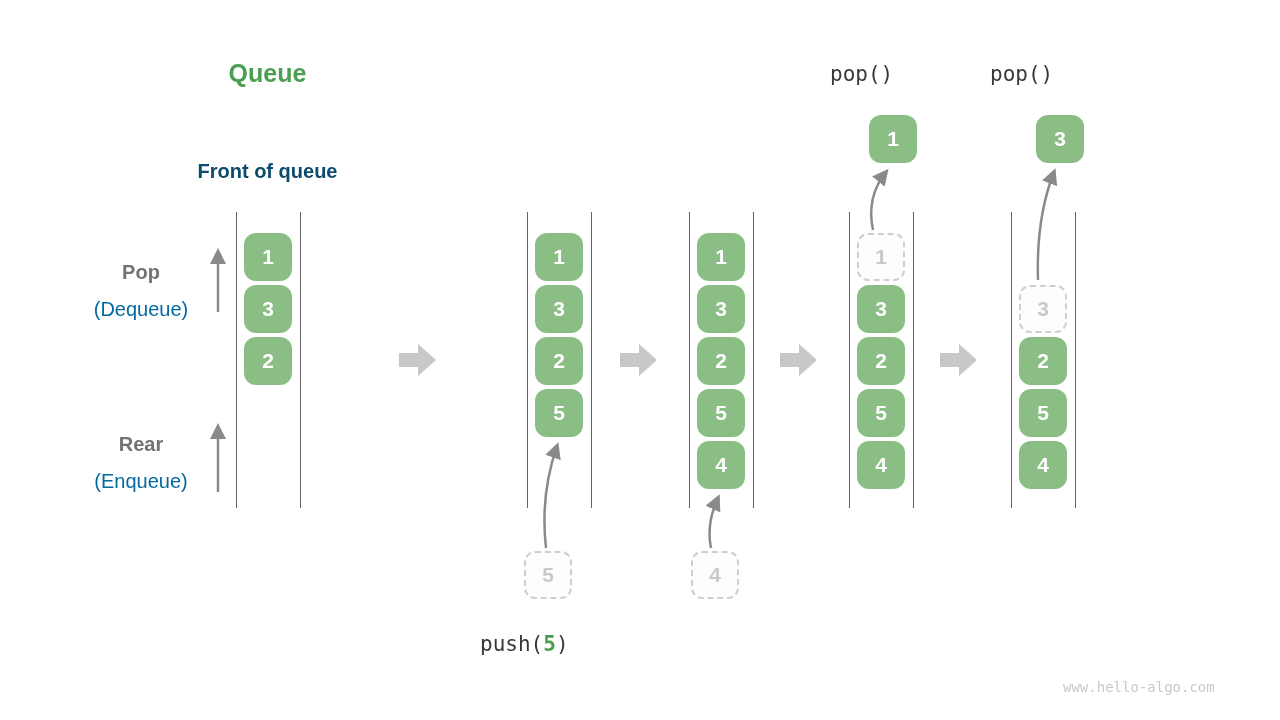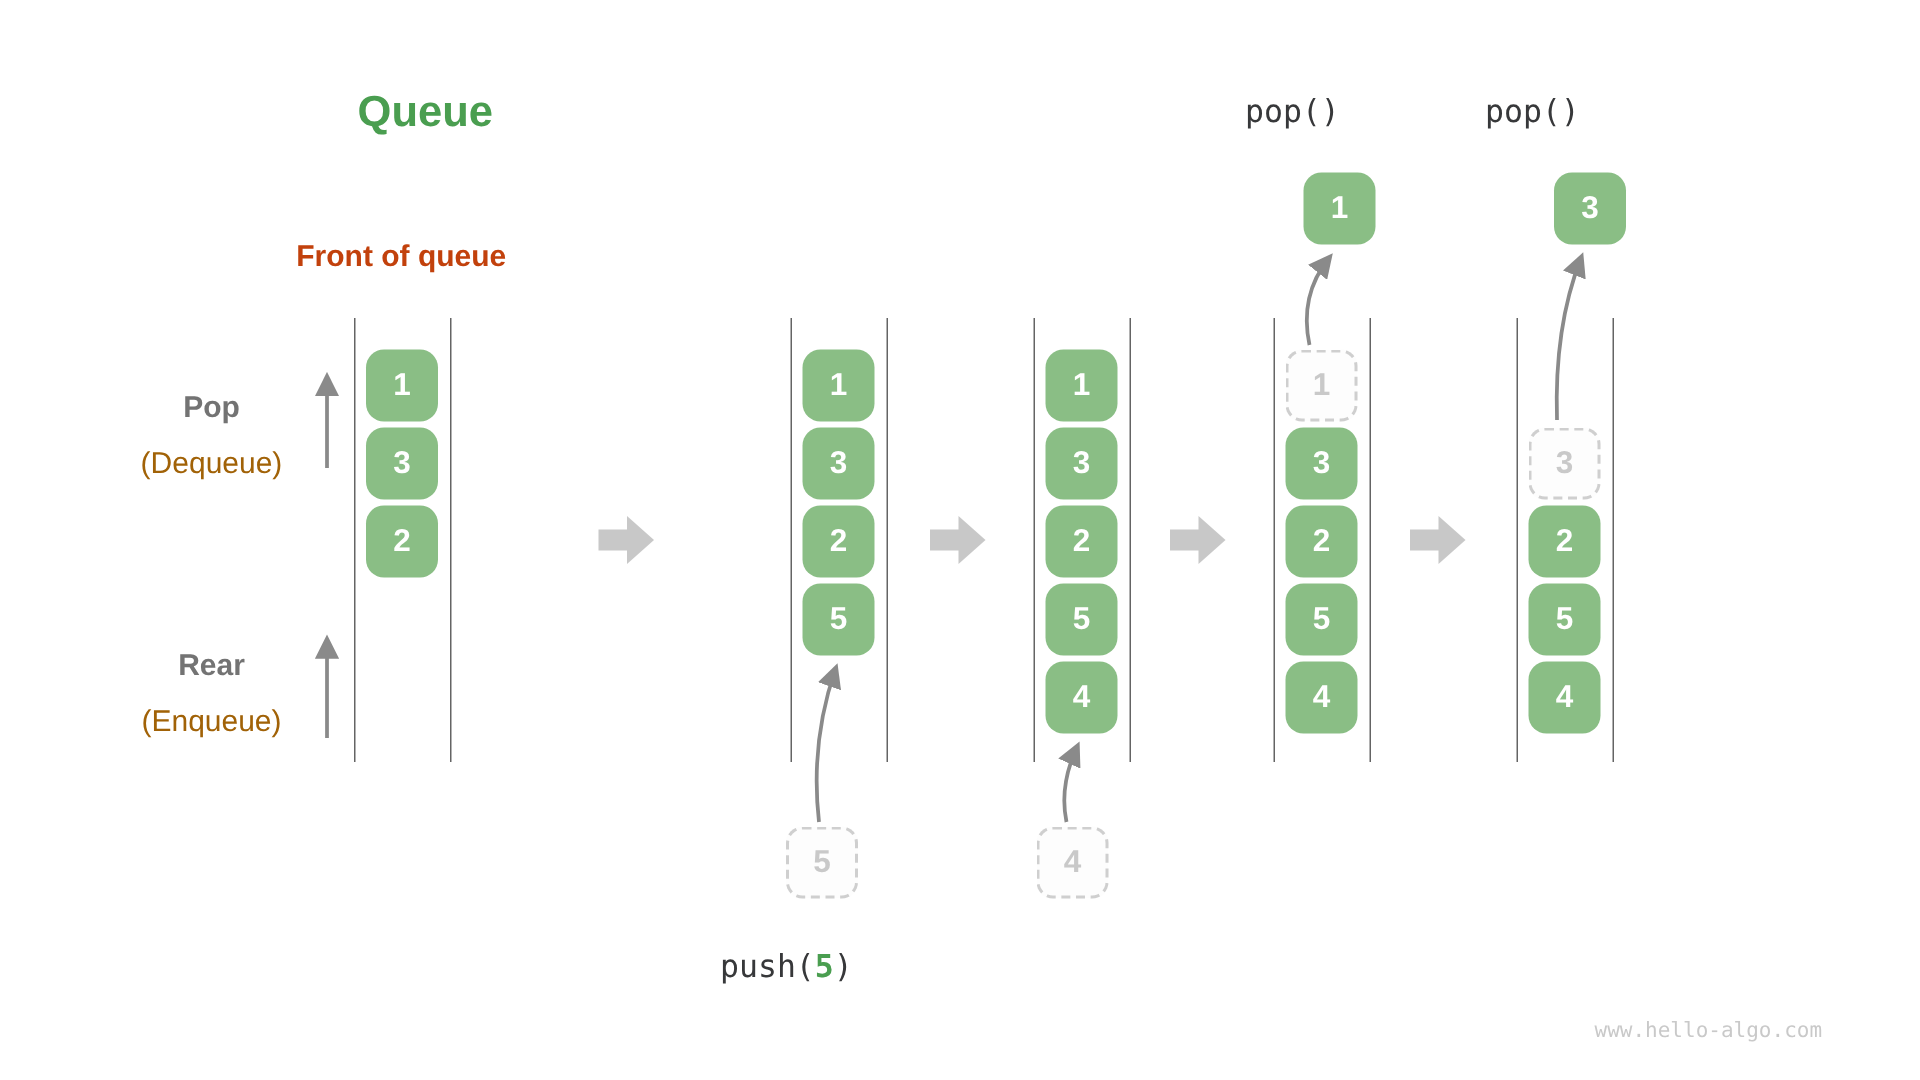--- a/index.html
+++ b/index.html
@@ -16,28 +16,28 @@
     --watermark_gray:#c9c9c9;
   }
   *{margin:0;padding:0;box-sizing:border-box;}
   html,body{background:#ffffff;}
   .canvas{
     position:relative;width:1280px;height:720px;background:#ffffff;overflow:hidden;
     font-family:"Liberation Sans",sans-serif;color:var(--label_dark);
   }
   .abs{position:absolute;}
   .title{
-    left:196px;top:59px;width:175px;text-align:center;
-    font-size:29px;font-weight:bold;color:var(--accent_green);
+    left:180px;top:59px;width:175px;text-align:center;
+    font-size:25px;font-weight:bold;color:var(--accent_green);
   }
-  .side-label{font-size:20px;font-weight:bold;text-align:center;color:#c2410c;}
+  .side-label{font-size:20px;font-weight:bold;text-align:center;color:#0c4a6e;}
   .front-label{left:150px;top:160px;width:235px;}
   .rear-label{left:150px;top:543px;width:235px;}
   .op-name{left:61px;width:160px;text-align:center;font-size:20px;font-weight:bold;color:#737373;}
-  .op-alias{left:61px;width:160px;text-align:center;font-size:20px;font-weight:normal;color:#a16207;}
+  .op-alias{left:61px;width:160px;text-align:center;font-size:20px;font-weight:normal;color:#0369a1;}
   .pop-name{top:261px;}
   .pop-alias{top:298px;}
   .push-name{top:433px;}
   .push-alias{top:470px;}
   .queue-column{
     position:absolute;top:212px;height:296px;width:65px;
     border-left:1.5px solid var(--line_gray);
     border-right:1.5px solid var(--line_gray);
   }
   .qbox{

